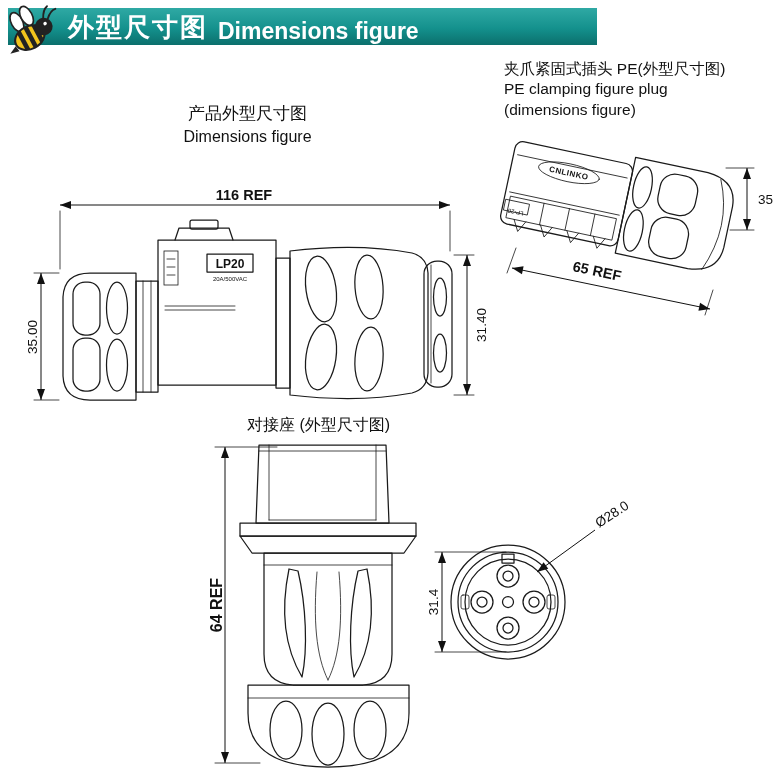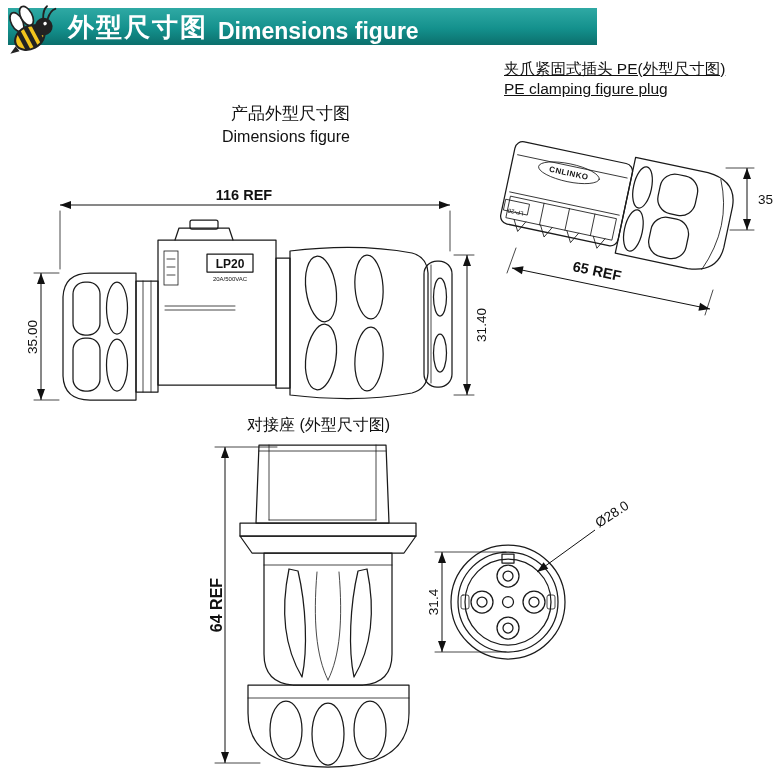--- a/index.html
+++ b/index.html
@@ -7,23 +7,23 @@
         font-family:"Liberation Sans",sans-serif;color:#111;}
   
   .banner{position:absolute;left:8px;top:8px;width:589px;height:37px;
           background:linear-gradient(180deg,#2fa9a4 0%,#14918d 55%,#0b6f6c 100%);
           display:flex;align-items:flex-end;padding-left:60px;box-sizing:border-box;gap:10px;}
   .banner .zh{color:#fff;font-size:26px;font-weight:700;letter-spacing:2px;white-space:nowrap;}
   .banner .en{color:#fff;font-size:23px;font-weight:700;white-space:nowrap;}
   .bee{position:absolute;left:-2px;top:-4px;width:66px;height:66px;}
   
   .lbl{position:absolute;color:#111;}
-  #lbl-product{left:145px;top:103px;width:205px;text-align:right;font-size:17px;line-height:1.35;}
+  #lbl-product{left:145px;top:103px;width:205px;text-align:center;font-size:17px;line-height:1.35;}
   #lbl-product .sub{font-size:16px;}
-  #lbl-pe{left:504px;top:59px;width:272px;font-size:15.5px;line-height:1.32;text-decoration:underline;}
+  #lbl-pe{left:504px;top:59px;width:272px;font-size:15.5px;line-height:1.32;}
   #lbl-socket{left:247px;top:414px;width:250px;font-size:16px;line-height:1.32;}
   
   .draw{position:absolute;}
   #svg-plug{left:18px;top:185px;}
   #svg-pe{left:488px;top:118px;}
   #svg-socket{left:185px;top:422px;}
   svg .ln{stroke:#1a1a1a;fill:none;stroke-width:1.25;stroke-linejoin:round;stroke-linecap:round;}
   svg .thin{stroke:#1a1a1a;fill:none;stroke-width:0.8;stroke-linecap:round;}
   svg .dim{stroke:#111;fill:none;stroke-width:1;}
   svg .t13{font:400 13.5px "Liberation Sans",sans-serif;fill:#111;stroke:none;}
@@ -65,20 +65,21 @@
   </svg>
 
   <div class="lbl" id="lbl-product">
     <div>产品外型尺寸图</div>
     <div class="sub">Dimensions figure</div>
   </div>
 
   <div class="lbl" id="lbl-pe">
     <div>夹爪紧固式插头 PE(外型尺寸图)</div>
     <div>PE clamping figure plug</div>
+    <div>(dimensions figure)</div>
   </div>
 
   <div class="lbl" id="lbl-socket">
     <div>对接座 (外型尺寸图)</div>
   </div>
 
   <svg id="svg-plug" class="draw" width="468" height="228" viewBox="0 0 468 228">
     <defs>
       <marker id="arwP" viewBox="0 0 12 9" markerWidth="12" markerHeight="9" refX="11.5" refY="4.5" orient="auto-start-reverse" markerUnits="userSpaceOnUse">
         <path d="M0.5,0.5 L11.5,4.5 L0.5,8.5 Z" fill="#111" stroke="none"></path>

